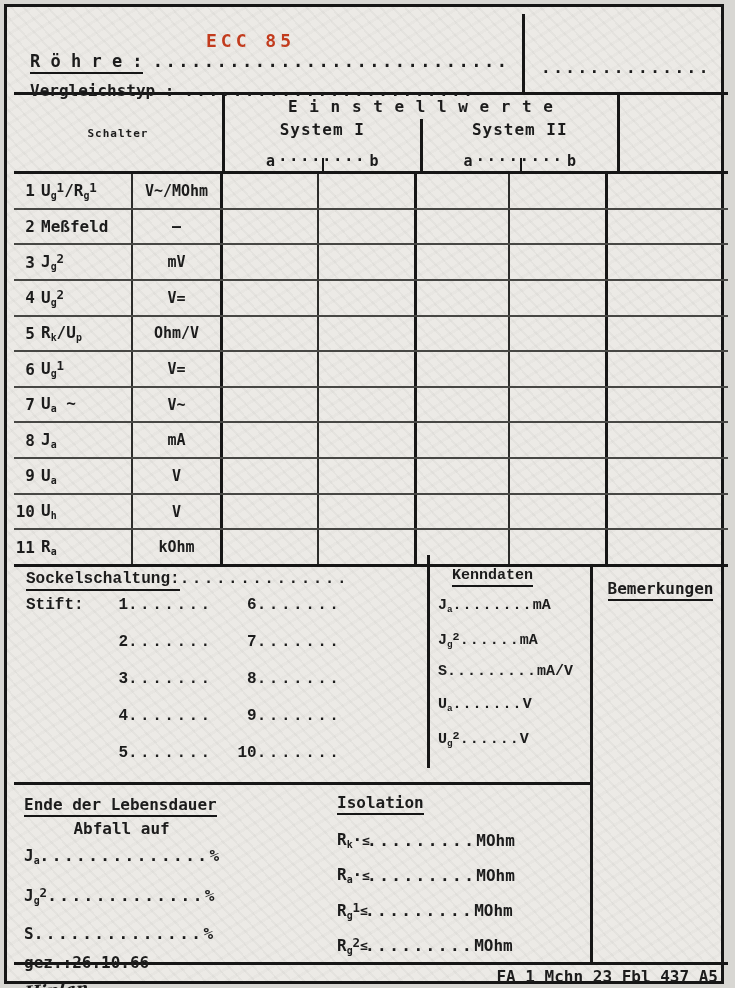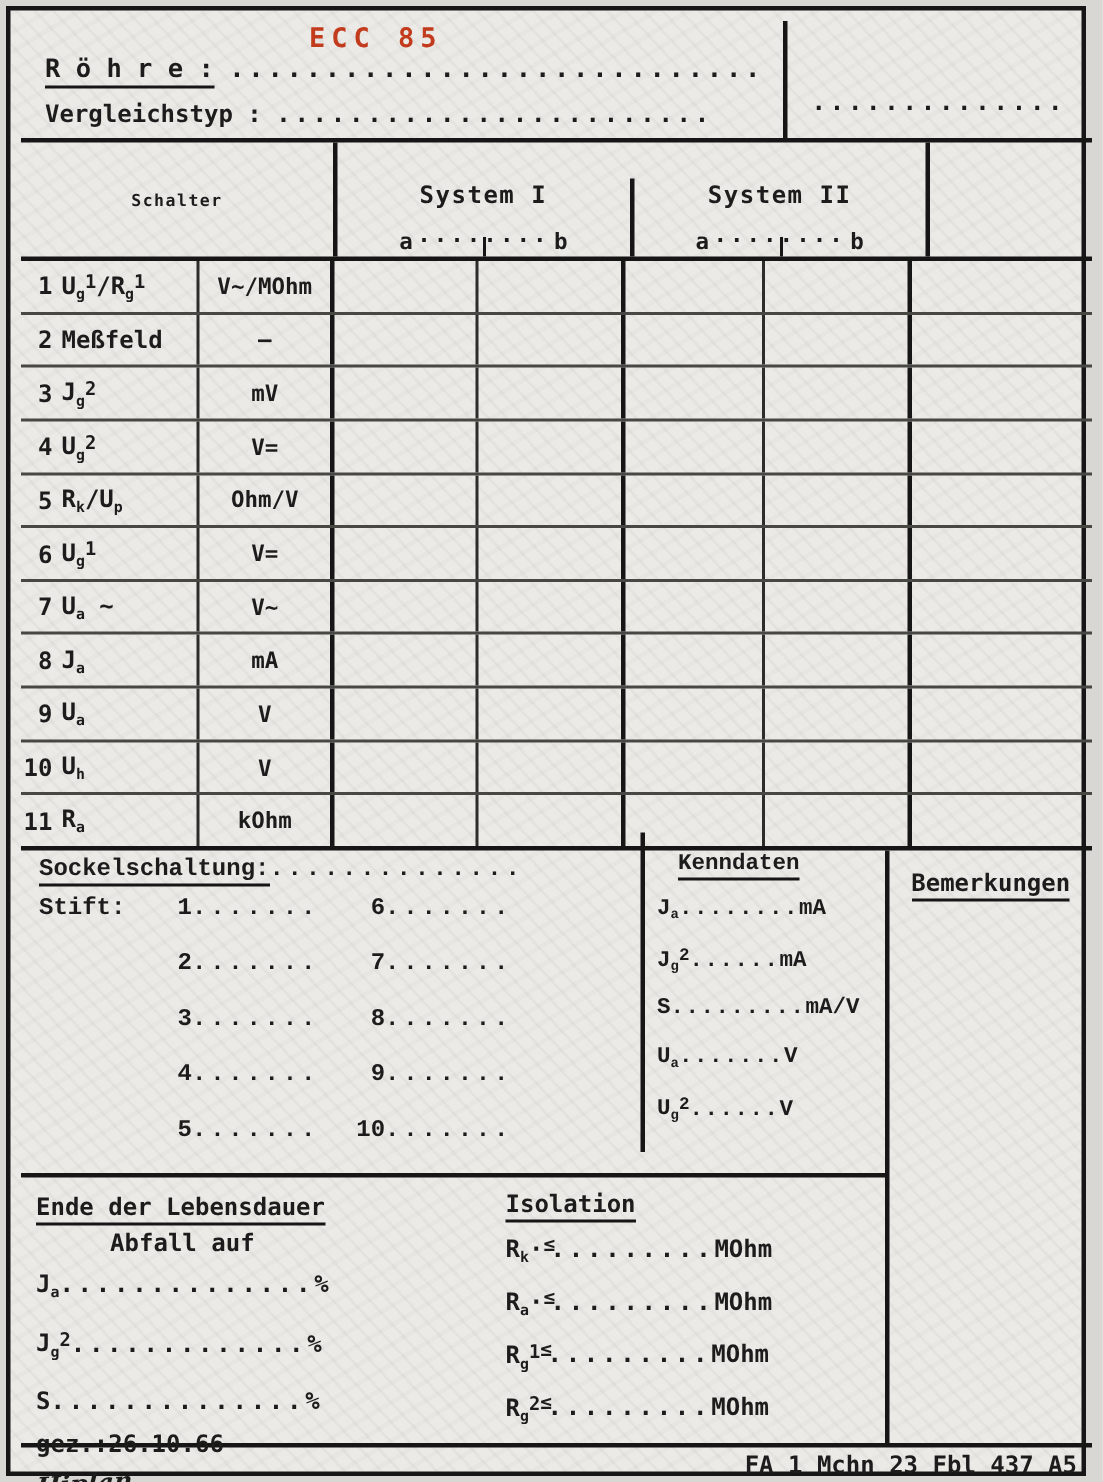--- a/index.html
+++ b/index.html
@@ -21,21 +21,21 @@
     background-image:repeating-linear-gradient(47deg,rgba(90,95,90,.05) 0 2px,transparent 2px 9px),
                      repeating-linear-gradient(-31deg,rgba(120,120,115,.04) 0 3px,transparent 3px 11px);
   }
   .underl{border-bottom:2px solid #161616;padding-bottom:1px;}
   .dots{letter-spacing:2.5px;font-weight:900;}
   sub{font-size:.62em;vertical-align:-.35em;letter-spacing:0;}
   sup{font-size:.78em;vertical-align:.32em;letter-spacing:0;}
 
   
   #hdr{left:7px;top:7px;width:714px;height:81px;border-bottom:3px solid #161616;}
-  #hdr-left{position:absolute;left:0;top:0;width:508px;height:78px;}
+  #hdr-left{position:absolute;left:0;top:15px;width:508px;height:78px;}
   #hdr-right{position:absolute;left:508px;top:0;width:206px;height:78px;border-left:3px solid #161616;}
   #roehre-line{position:absolute;left:16px;top:22px;font-size:17px;white-space:nowrap;}
   #roehre-value{position:absolute;left:192px;top:1px;font-size:18px;color:#c23b1d;letter-spacing:4px;}
   #vgl-line{position:absolute;left:16px;top:52px;font-size:16px;white-space:nowrap;}
   #dbl-label{position:absolute;left:18px;top:14px;font-size:16px;}
   #dbl-dots{position:absolute;left:16px;top:44px;font-size:16px;}
 
   
   #thead{left:7px;top:88px;width:714px;height:79px;border-bottom:3px solid #161616;display:flex;}
   #schalter-cell{width:211px;border-right:3px solid #161616;display:flex;align-items:center;justify-content:center;font-size:11px;letter-spacing:1px;}
@@ -80,21 +80,21 @@
   #bemerk-title{width:fit-content;margin:0 auto;}
 
   
   #bottom{left:7px;top:775px;width:576px;height:180px;border-top:3px solid #161616;}
   #leben{position:absolute;left:10px;top:10px;font-size:16px;}
   #leben-sub{text-align:center;margin-top:2px;}
   .lline{display:flex;align-items:baseline;height:39px;white-space:nowrap;}
   #leben-items{margin-top:8px;}
   #isolation{position:absolute;left:323px;top:8px;font-size:16px;}
   #iso-title{width:fit-content;}
-  .iline{display:flex;align-items:flex-start;height:35px;white-space:nowrap;}
+  .iline{display:flex;align-items:center;height:35px;white-space:nowrap;}
   #iso-items{margin-top:8px;}
   .leq{font-size:13px;vertical-align:.55em;margin-right:-3px;}
 
   
   #footer{left:7px;top:955px;width:714px;height:26px;border-top:3px solid #161616;display:flex;justify-content:space-between;align-items:center;padding:0 10px;font-size:16px;}
   #footer-left{display:flex;align-items:baseline;gap:8px;flex-direction:column;}
   #signature{font-family:"DejaVu Serif","Liberation Serif",serif;font-style:italic;font-size:17px;transform:rotate(-4deg) skewX(-8deg);display:inline-block;}
 </style>
 </head>
 <body>
@@ -116,20 +116,21 @@
     <div id="hdr-right">
       <div id="dbl-dots" class="dots">..............</div>
     </div>
   </div>
 
   <div id="thead" class="abs">
     <div id="schalter-cell">
       <span>Schalter</span>
     </div>
     <div id="einstell">
+      <div id="einstell-title">E i n s t e l l w e r t e</div>
       <div id="systems">
         <div id="sys1" class="sys">
           <div class="sys-label">System I</div>
           <div class="ab-row">
             <span>a</span>
             <span class="ab-dots">........</span>
             <span>b</span>
           </div>
           <div class="tick"></div>
         </div>

